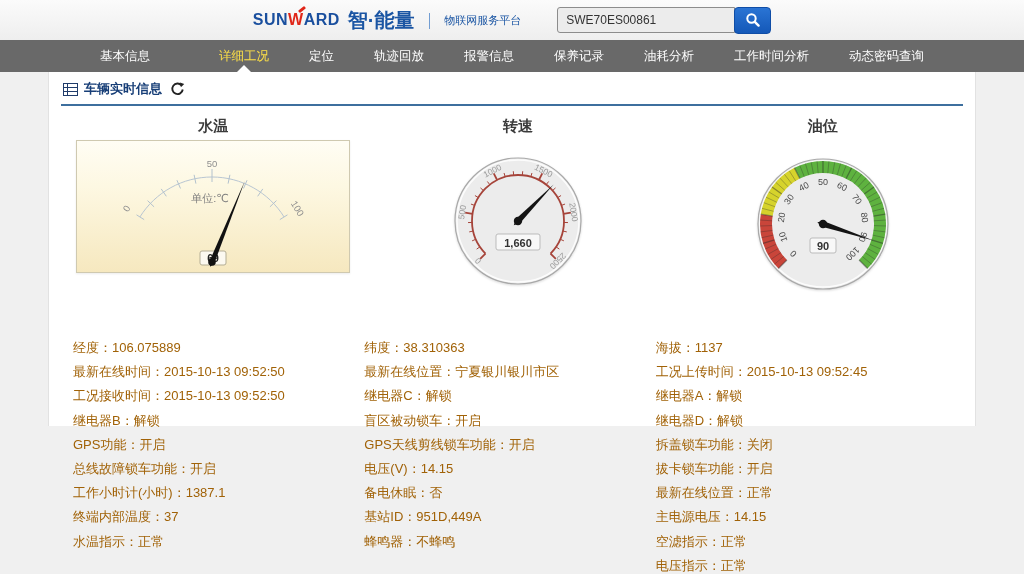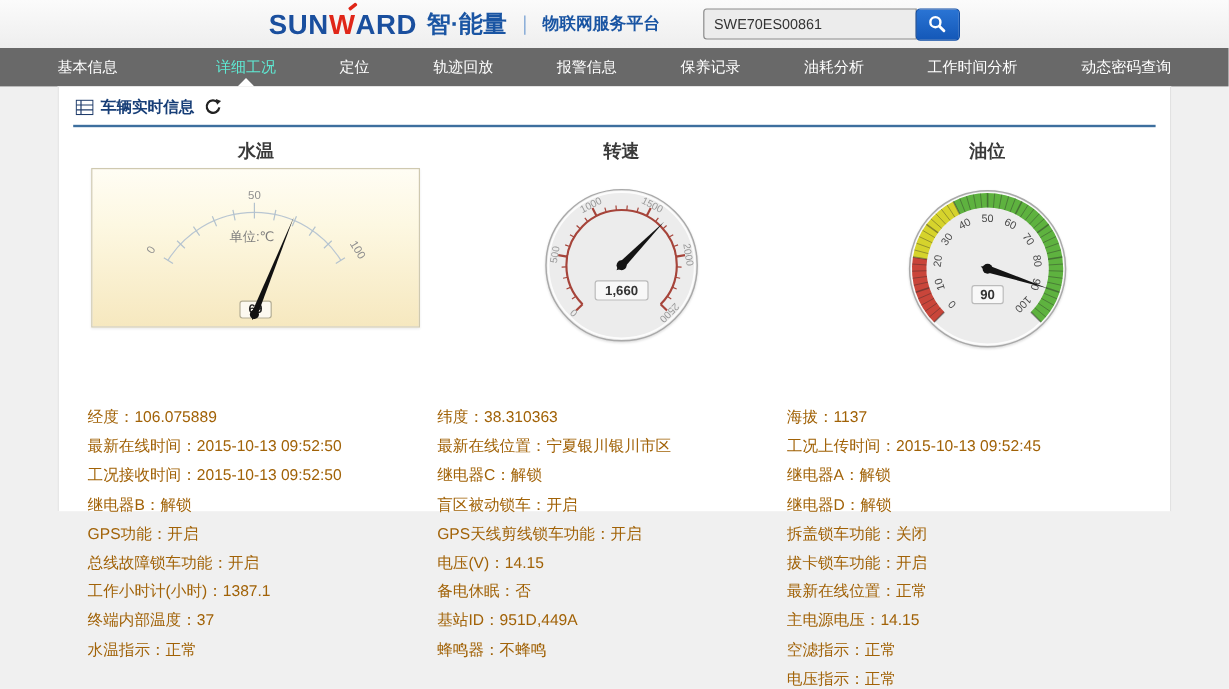--- a/index.html
+++ b/index.html
@@ -2,34 +2,34 @@
 <html><head>
 <meta charset="utf-8">
 <style>
   html,body{margin:0;padding:0;}
   body{font-family:"Liberation Sans","DejaVu Sans",sans-serif;background:#f0f0f0;}
   .page{width:1024px;height:574px;overflow:hidden;background:#f0f0f0;position:relative;}
 
   
   .header{height:40px;background:linear-gradient(#fbfbfb,#eeeeee);display:flex;align-items:center;justify-content:center;gap:14px;}
   .logo{display:flex;align-items:center;white-space:nowrap;}
-  .logo-en{font-size:23px;font-weight:bold;letter-spacing:0.5px;color:#1a4f9e;}
+  .logo-en{font-size:16px;font-weight:bold;letter-spacing:0.5px;color:#1a4f9e;}
   .logo-w{position:relative;color:#e02618;}
   .logo-w::after{content:'';position:absolute;top:-3px;right:-2px;width:8px;height:3px;background:#e02618;transform:rotate(-38deg);border-radius:1px;}
   .logo-cn{font-size:20px;font-weight:bold;color:#1a55a3;margin-left:8px;}
   .logo-div{font-size:16px;color:#6f9bd1;margin:0 7px;font-weight:normal;}
-  .logo-platform{font-size:14px;font-weight:bold;color:#1a55a3;}
+  .logo-platform{font-size:11px;font-weight:normal;color:#1a55a3;}
   .search-group{display:flex;align-items:center;margin-left:22px;}
   .search-input{width:160px;height:24px;background:#ececec;border:1px solid #8c8c8c;border-radius:3px 0 0 3px;font-size:12px;color:#333;padding:0 8px;font-family:"Liberation Sans","DejaVu Sans",sans-serif;}
   .search-btn{width:37px;height:27px;background:linear-gradient(#2a74d4,#1458b8);border:1px solid #0f4da6;border-radius:4px;margin-left:-1px;display:flex;align-items:center;justify-content:center;cursor:pointer;}
 
   
-  .nav{height:32px;background:#696969;display:flex;align-items:stretch;justify-content:space-between;padding:0 44px;}
+  .nav{height:32px;background:#696969;display:flex;align-items:stretch;justify-content:space-between;padding:0 96px;}
   .nav-item{position:relative;display:flex;align-items:center;color:#fff;font-size:12.5px;cursor:pointer;padding:0 4px;}
-  .nav-item.active{color:#5eead4;margin-left:29px;}
+  .nav-item.active{color:#fde047;margin-left:29px;}
   .nav-item.active::after{content:'';position:absolute;bottom:0;left:50%;margin-left:-7px;width:0;height:0;border-left:7px solid transparent;border-right:7px solid transparent;border-bottom:7px solid #ffffff;}
 
   
   .content{margin:0 48px;background:#ffffff;border-left:1px solid #e2e2e2;border-right:1px solid #e2e2e2;height:354px;box-sizing:border-box;}
   .section-bar{display:flex;align-items:center;gap:6px;margin:0 12px;padding:8px 2px 6px 2px;border-bottom:2px solid #3d6f9e;}
   .section-title{font-size:13px;font-weight:bold;color:#173e77;}
   .refresh-btn{background:none;border:none;padding:0;margin-left:2px;cursor:pointer;display:flex;align-items:center;}
 
   
   .gauges{display:flex;padding:6px 0 0 12px;}

